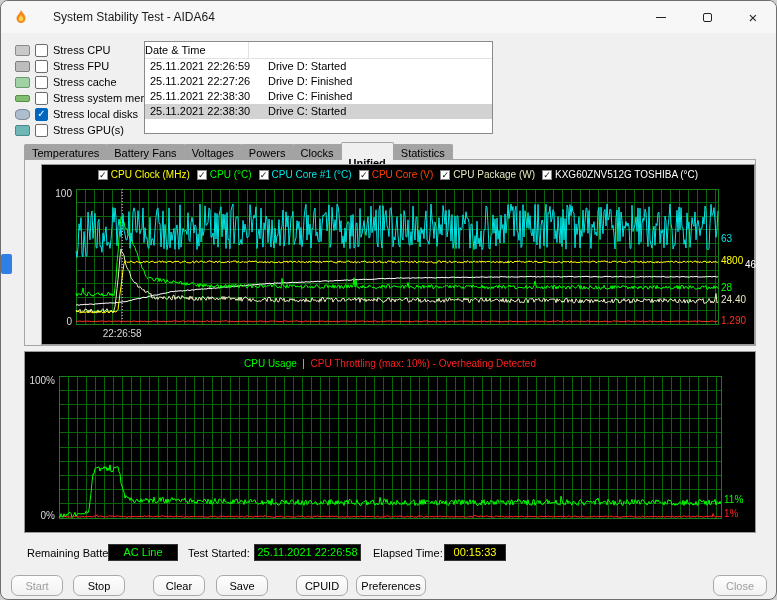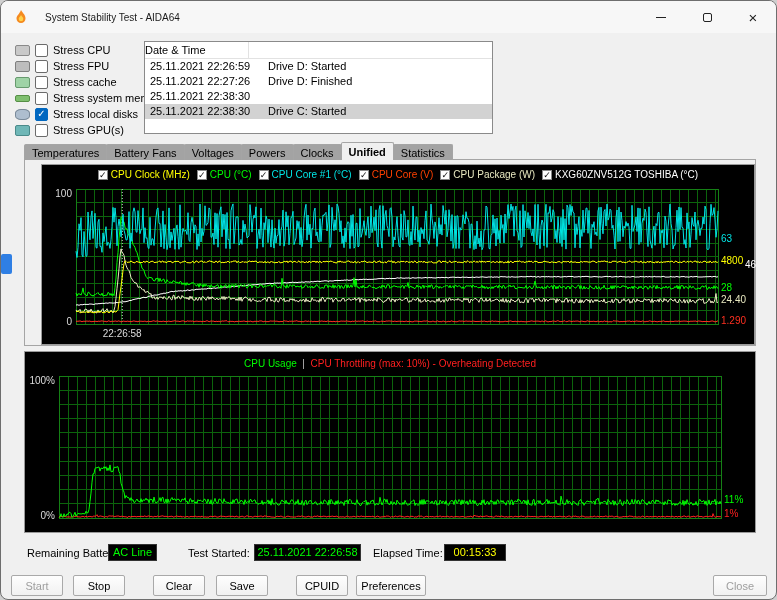--- a/index.html
+++ b/index.html
@@ -2,21 +2,21 @@
 <html><head>
 <meta charset="utf-8">
 <style>
   *{margin:0;padding:0;box-sizing:border-box}
   html,body{background:#cfcfcf}
   .window{position:relative;width:777px;height:600px;background:#f0f0f0;border:1px solid #6e6e6e;
     border-radius:8px;overflow:hidden;font-family:"Liberation Sans",sans-serif;font-size:11px;color:#000}
   
   .titlebar{position:absolute;top:0;left:0;right:0;height:32px;background:#f7f7f7;display:flex;align-items:center}
   .title-icon{margin-left:12px;flex:0 0 auto}
-  .title-text{margin-left:16px;font-size:10px;color:#1a1a1a}
+  .title-text{margin-left:24px;font-size:12px;color:#1a1a1a}
   .win-controls{position:absolute;right:0;top:0;height:32px;display:flex}
   .win-btn{width:46px;height:32px;display:flex;align-items:center;justify-content:center;color:#222;cursor:default}
   .glyph-min{display:inline-block;width:10px;height:1px;background:#222}
   .glyph-max{display:inline-block;width:9px;height:9px;border:1px solid #222;border-radius:2px}
   .glyph-close{font-size:15px;line-height:1}
   
   .stress-group{position:absolute;left:14px;top:41px}
   .stress-row{display:flex;align-items:center;gap:5px;height:16px}
   .dev-icon{width:15px;height:11px;display:inline-block;border-radius:2px;flex:0 0 auto}
   .cpu-icon{background:#c9c9c9;border:1px solid #8a8a8a}
@@ -34,42 +34,42 @@
   .log-col1{width:104px;padding:2px 0 0 0;border-right:1px solid #e2e2e2}
   .log-col2{flex:1;padding:2px 0 0 5px}
   .log-row{display:flex;height:15px}
   .log-row.selected{background:#d2d2d2}
   .log-cell1{width:118px;padding:1px 0 0 5px}
   .log-cell2{flex:1;padding:1px 0 0 5px}
   
   .tabs{position:absolute;left:23px;top:141px;height:18px;display:flex;align-items:flex-end;z-index:2}
   .tab{height:16px;padding:2px 7px 0;background:#a3a3a3;border:1px solid #a5a5a5;border-bottom:none;
     margin-right:-1px;border-radius:2px 2px 0 0;white-space:nowrap}
-  .tab.active{height:18px;background:#f0f0f0;position:relative;z-index:3;font-weight:bold;padding-top:3px}
+  .tab.active{height:18px;background:#f0f0f0;position:relative;z-index:3;font-weight:bold;padding-top:14px}
   .tabpanel{position:absolute;left:23px;top:158px;width:732px;height:187px;border:1px solid #a5a5a5;background:#f0f0f0;z-index:1}
   
   .chart{position:absolute;background:#000;border:1px solid #9a9a9a;z-index:2}
   #chart1{left:40px;top:163px;width:714px;height:181px}
   #chart2{left:23px;top:350px;width:732px;height:182px}
   .chart svg{position:absolute;left:0;top:0}
   .legend{position:absolute;top:4px;left:0;right:0;display:flex;justify-content:center;gap:7px;
     font-size:10px;z-index:2;align-items:center}
   .legend-item{display:inline-flex;align-items:center;gap:3px;white-space:nowrap}
   .legend-check{width:10px;height:10px;background:#fff;border:1px solid #888;color:#111;font-size:9px;
     line-height:9px;text-align:center;flex:0 0 auto}
   .chart-title{position:absolute;top:6px;left:0;right:0;text-align:center;font-size:10px;z-index:2;white-space:nowrap}
   .blue-indicator{position:absolute;left:0;top:253px;width:11px;height:20px;background:#2f7fe4;border-radius:2px;z-index:4}
   
   .bar-label{position:absolute;top:546px;font-size:11px}
   .bar-box{position:absolute;top:543px;height:17px;background:#000;border:1px solid #333;text-align:center;
     line-height:15px;font-size:11px}
   .green{color:#00ff00}.yellow{color:#ffff00}
   
   .btn{position:absolute;top:574px;height:21px;background:linear-gradient(#fefefe,#f1f1f1);
-    border:1px solid #a9a9a9;border-radius:2px;font:11px "Liberation Sans",sans-serif;color:#000;text-align:center}
+    border:1px solid #a9a9a9;border-radius:7px;font:11px "Liberation Sans",sans-serif;color:#000;text-align:center}
   .btn.disabled{color:#9e9e9e}
 </style>
 </head>
 <body>
 
 <div class="window">
 
   <div class="titlebar">
     <svg class="title-icon" width="16" height="16" viewBox="0 0 16 16">
       <path d="M8 1 C9.5 4 12.5 5.5 12.5 9.5 A4.5 4.5 0 0 1 3.5 9.5 C3.5 6.5 6.5 5 8 1 Z" fill="#f58a1f"></path>
@@ -130,20 +130,21 @@
         <div class="log-row">
           <span class="log-cell1">25.11.2021 22:26:59</span>
           <span class="log-cell2">Drive D: Started</span>
         </div>
         <div class="log-row">
           <span class="log-cell1">25.11.2021 22:27:26</span>
           <span class="log-cell2">Drive D: Finished</span>
         </div>
         <div class="log-row">
           <span class="log-cell1">25.11.2021 22:38:30</span>
+          <span class="log-cell2">Drive C: Finished</span>
         </div>
         <div class="log-row selected">
           <span class="log-cell1">25.11.2021 22:38:30</span>
           <span class="log-cell2">Drive C: Started</span>
         </div>
       </div>
   </div>
 
   <div class="tabs">
       <div class="tab">Temperatures</div>
@@ -215,21 +216,21 @@
         <polyline points="34.0,165.3 35.0,163.9 36.0,164.5 37.0,164.6 38.0,164.5 39.0,164.9 40.0,164.2 41.0,165.0 42.0,164.9 43.0,164.9 44.0,164.9 45.0,165.0 46.0,165.1 47.0,164.5 48.0,165.2 49.0,164.5 50.0,164.3 51.0,164.4 52.0,164.1 53.0,165.0 54.0,164.7 55.0,165.2 56.0,164.8 57.0,164.6 58.0,164.3 59.0,164.8 60.0,165.1 61.0,164.0 62.0,165.0 63.0,164.8 64.0,164.3 65.0,164.5 66.0,164.4 67.0,165.1 68.0,164.4 69.0,163.9 70.0,164.4 71.0,163.9 72.0,162.7 73.0,164.8 74.0,164.5 75.0,163.9 76.0,164.1 77.0,164.4 78.0,164.5 79.0,165.0 80.0,165.3 81.0,164.1 82.0,165.3 83.0,164.4 84.0,163.9 85.0,163.9 86.0,164.1 87.0,164.1 88.0,163.9 89.0,164.5 90.0,164.7 91.0,164.1 92.0,164.2 93.0,163.9 94.0,164.2 95.0,164.6 96.0,164.5 97.0,164.1 98.0,164.5 99.0,164.5 100.0,164.9 101.0,164.6 102.0,165.3 103.0,165.3 104.0,164.0 105.0,165.2 106.0,164.7 107.0,164.3 108.0,164.8 109.0,164.3 110.0,164.5 111.0,164.7 112.0,164.9 113.0,164.2 114.0,164.9 115.0,164.1 116.0,164.7 117.0,164.0 118.0,164.8 119.0,164.1 120.0,163.9 121.0,164.7 122.0,164.5 123.0,164.0 124.0,163.9 125.0,164.6 126.0,164.3 127.0,164.5 128.0,165.1 129.0,164.7 130.0,164.1 131.0,164.9 132.0,164.3 133.0,163.9 134.0,164.9 135.0,164.3 136.0,164.2 137.0,163.9 138.0,163.9 139.0,164.5 140.0,164.3 141.0,164.4 142.0,164.4 143.0,164.9 144.0,164.6 145.0,164.3 146.0,164.5 147.0,164.0 148.0,165.1 149.0,164.9 150.0,164.7 151.0,164.1 152.0,164.0 153.0,164.6 154.0,164.3 155.0,164.8 156.0,163.9 157.0,165.3 158.0,164.2 159.0,165.2 160.0,164.9 161.0,164.9 162.0,164.3 163.0,164.7 164.0,165.2 165.0,164.7 166.0,164.3 167.0,164.6 168.0,164.6 169.0,164.5 170.0,164.2 171.0,164.3 172.0,165.2 173.0,164.3 174.0,164.9 175.0,164.4 176.0,165.2 177.0,163.9 178.0,164.9 179.0,165.2 180.0,164.7 181.0,165.1 182.0,165.0 183.0,165.0 184.0,165.2 185.0,164.0 186.0,164.6 187.0,164.3 188.0,164.6 189.0,164.4 190.0,164.1 191.0,164.5 192.0,165.2 193.0,164.9 194.0,164.9 195.0,164.2 196.0,164.1 197.0,164.3 198.0,164.4 199.0,164.3 200.0,164.7 201.0,164.8 202.0,164.6 203.0,164.3 204.0,164.3 205.0,164.2 206.0,164.7 207.0,164.1 208.0,164.5 209.0,164.4 210.0,165.2 211.0,163.9 212.0,164.6 213.0,164.8 214.0,165.2 215.0,164.7 216.0,164.6 217.0,164.1 218.0,164.5 219.0,165.1 220.0,165.0 221.0,164.3 222.0,163.6 223.0,164.3 224.0,164.5 225.0,164.9 226.0,164.3 227.0,165.1 228.0,165.1 229.0,164.6 230.0,164.1 231.0,164.5 232.0,164.5 233.0,164.4 234.0,164.4 235.0,164.2 236.0,164.0 237.0,164.3 238.0,165.1 239.0,163.9 240.0,164.0 241.0,164.2 242.0,164.1 243.0,165.0 244.0,164.3 245.0,164.8 246.0,164.8 247.0,165.2 248.0,164.9 249.0,165.3 250.0,165.3 251.0,164.6 252.0,164.4 253.0,164.2 254.0,164.8 255.0,164.2 256.0,164.2 257.0,164.4 258.0,165.2 259.0,165.0 260.0,165.1 261.0,165.2 262.0,164.0 263.0,164.5 264.0,164.1 265.0,165.0 266.0,164.7 267.0,165.1 268.0,164.8 269.0,165.3 270.0,164.7 271.0,165.2 272.0,164.2 273.0,164.5 274.0,163.9 275.0,164.8 276.0,164.1 277.0,164.0 278.0,164.3 279.0,164.9 280.0,164.8 281.0,165.2 282.0,164.5 283.0,164.6 284.0,164.0 285.0,165.3 286.0,164.6 287.0,165.2 288.0,165.0 289.0,164.2 290.0,164.2 291.0,164.6 292.0,164.0 293.0,163.9 294.0,164.8 295.0,164.2 296.0,164.7 297.0,164.6 298.0,164.2 299.0,164.2 300.0,164.4 301.0,164.4 302.0,165.2 303.0,164.0 304.0,164.7 305.0,164.2 306.0,164.7 307.0,163.9 308.0,164.4 309.0,164.5 310.0,164.5 311.0,164.3 312.0,164.1 313.0,165.0 314.0,165.2 315.0,164.8 316.0,164.8 317.0,165.0 318.0,164.6 319.0,165.1 320.0,165.2 321.0,164.6 322.0,164.1 323.0,164.3 324.0,165.0 325.0,165.0 326.0,164.7 327.0,165.1 328.0,164.3 329.0,164.4 330.0,164.6 331.0,165.2 332.0,164.5 333.0,164.0 334.0,164.9 335.0,164.6 336.0,164.0 337.0,164.2 338.0,164.7 339.0,164.1 340.0,165.2 341.0,164.1 342.0,164.8 343.0,164.3 344.0,164.6 345.0,164.3 346.0,164.9 347.0,163.9 348.0,164.8 349.0,164.4 350.0,165.2 351.0,164.9 352.0,164.1 353.0,164.2 354.0,164.8 355.0,165.2 356.0,165.0 357.0,164.8 358.0,164.9 359.0,163.9 360.0,165.2 361.0,164.1 362.0,164.0 363.0,164.2 364.0,164.1 365.0,165.1 366.0,165.2 367.0,164.2 368.0,165.0 369.0,164.9 370.0,164.3 371.0,163.9 372.0,164.9 373.0,164.6 374.0,164.1 375.0,164.1 376.0,164.2 377.0,164.6 378.0,164.6 379.0,165.1 380.0,165.1 381.0,164.5 382.0,164.7 383.0,164.0 384.0,165.3 385.0,164.6 386.0,164.1 387.0,164.6 388.0,164.2 389.0,165.2 390.0,165.1 391.0,164.6 392.0,165.3 393.0,163.9 394.0,164.2 395.0,164.3 396.0,164.1 397.0,164.2 398.0,165.2 399.0,165.1 400.0,165.0 401.0,164.1 402.0,164.5 403.0,164.5 404.0,165.2 405.0,164.2 406.0,164.9 407.0,164.5 408.0,164.6 409.0,165.0 410.0,164.9 411.0,164.6 412.0,164.1 413.0,164.8 414.0,164.5 415.0,163.9 416.0,164.4 417.0,165.3 418.0,164.0 419.0,164.9 420.0,164.6 421.0,164.8 422.0,164.0 423.0,164.5 424.0,164.8 425.0,165.2 426.0,164.3 427.0,164.5 428.0,165.0 429.0,165.2 430.0,164.5 431.0,164.5 432.0,164.7 433.0,164.7 434.0,164.8 435.0,165.1 436.0,164.4 437.0,164.8 438.0,164.2 439.0,165.1 440.0,165.1 441.0,165.1 442.0,164.8 443.0,164.6 444.0,164.8 445.0,164.4 446.0,164.0 447.0,165.1 448.0,165.1 449.0,163.1 450.0,163.9 451.0,163.9 452.0,164.4 453.0,164.0 454.0,165.2 455.0,163.9 456.0,164.3 457.0,164.7 458.0,164.4 459.0,164.4 460.0,164.4 461.0,163.9 462.0,164.0 463.0,164.3 464.0,164.7 465.0,164.7 466.0,164.4 467.0,164.6 468.0,165.1 469.0,165.2 470.0,164.5 471.0,163.9 472.0,164.2 473.0,164.6 474.0,164.0 475.0,165.1 476.0,164.0 477.0,164.2 478.0,164.6 479.0,164.7 480.0,165.3 481.0,164.4 482.0,164.9 483.0,165.2 484.0,164.5 485.0,165.0 486.0,164.2 487.0,164.7 488.0,165.1 489.0,164.9 490.0,164.0 491.0,164.6 492.0,164.5 493.0,164.8 494.0,164.5 495.0,164.5 496.0,164.0 497.0,164.2 498.0,164.7 499.0,164.2 500.0,165.2 501.0,164.9 502.0,164.5 503.0,164.1 504.0,164.5 505.0,164.3 506.0,165.0 507.0,164.1 508.0,164.9 509.0,164.4 510.0,164.5 511.0,164.8 512.0,164.9 513.0,164.9 514.0,165.1 515.0,164.3 516.0,164.5 517.0,164.2 518.0,164.7 519.0,164.8 520.0,164.3 521.0,164.5 522.0,164.6 523.0,164.0 524.0,164.0 525.0,165.1 526.0,164.0 527.0,164.9 528.0,165.1 529.0,164.0 530.0,165.1 531.0,164.7 532.0,164.5 533.0,164.6 534.0,164.4 535.0,164.2 536.0,164.5 537.0,164.9 538.0,164.6 539.0,164.1 540.0,164.9 541.0,165.2 542.0,164.6 543.0,164.4 544.0,163.9 545.0,164.3 546.0,165.2 547.0,164.9 548.0,164.0 549.0,164.3 550.0,164.4 551.0,163.9 552.0,165.0 553.0,164.5 554.0,165.0 555.0,165.1 556.0,164.1 557.0,164.1 558.0,164.3 559.0,164.4 560.0,165.2 561.0,164.9 562.0,164.9 563.0,165.0 564.0,165.0 565.0,164.8 566.0,164.5 567.0,165.0 568.0,164.7 569.0,164.1 570.0,164.2 571.0,165.3 572.0,164.2 573.0,164.4 574.0,164.8 575.0,165.0 576.0,164.0 577.0,165.0 578.0,164.4 579.0,164.8 580.0,164.1 581.0,164.0 582.0,164.5 583.0,165.1 584.0,164.2 585.0,164.2 586.0,164.5 587.0,163.9 588.0,164.6 589.0,165.1 590.0,164.8 591.0,164.4 592.0,164.3 593.0,164.6 594.0,165.3 595.0,165.1 596.0,165.1 597.0,165.0 598.0,164.6 599.0,164.5 600.0,164.9 601.0,164.2 602.0,164.8 603.0,164.7 604.0,164.1 605.0,164.0 606.0,164.4 607.0,164.2 608.0,164.7 609.0,165.2 610.0,164.4 611.0,165.0 612.0,165.0 613.0,165.1 614.0,164.5 615.0,165.2 616.0,165.1 617.0,164.3 618.0,164.0 619.0,165.1 620.0,165.2 621.0,164.7 622.0,164.2 623.0,164.7 624.0,164.9 625.0,164.7 626.0,164.4 627.0,165.2 628.0,164.3 629.0,164.6 630.0,164.3 631.0,164.5 632.0,165.0 633.0,165.1 634.0,164.0 635.0,165.1 636.0,164.8 637.0,164.4 638.0,164.4 639.0,164.7 640.0,165.0 641.0,165.0 642.0,163.9 643.0,165.0 644.0,164.2 645.0,164.9 646.0,164.8 647.0,164.0 648.0,164.7 649.0,164.9 650.0,165.1 651.0,164.0 652.0,165.1 653.0,164.8 654.0,164.2 655.0,164.9 656.0,165.0 657.0,164.9 658.0,164.2 659.0,164.0 660.0,164.0 661.0,165.0 662.0,164.8 663.0,163.9 664.0,164.5 665.0,165.2 666.0,164.9 667.0,164.5 668.0,164.7 669.0,163.9 670.0,165.2 671.0,164.6 672.0,163.9 673.0,164.0 674.0,164.3 675.0,164.8 676.0,164.3 677.0,164.8 678.0,165.0 679.0,165.2 680.0,164.3 681.0,164.5 682.0,164.2 683.0,165.1 684.0,164.2 685.0,164.4 686.0,164.0 687.0,165.2 688.0,161.6 689.0,164.2 690.0,165.3 691.0,164.9 692.0,164.5 693.0,164.5 694.0,164.8 695.0,164.5 696.0,164.9 " fill="none" stroke="#ff2020" stroke-width="1"></polyline>
         <polyline points="34.0,165.0 35.0,165.4 36.0,161.7 37.0,164.5 38.0,165.3 39.0,161.7 40.0,164.2 41.0,164.2 42.0,161.9 43.0,162.5 44.0,160.4 45.0,160.3 46.0,161.5 47.0,165.4 48.0,164.3 49.0,162.5 50.0,160.3 51.0,164.2 52.0,162.4 53.0,161.3 54.0,161.9 55.0,161.7 56.0,162.0 57.0,161.8 58.0,161.5 59.0,161.8 60.0,161.9 61.0,159.2 62.0,160.9 63.0,160.8 64.0,157.3 65.0,149.5 66.0,141.1 67.0,130.2 68.0,121.8 69.0,121.8 70.0,116.4 71.0,115.7 72.0,115.9 73.0,115.2 74.0,115.0 75.0,119.1 76.0,116.1 77.0,116.3 78.0,116.7 79.0,114.7 80.0,116.3 81.0,114.7 82.0,118.7 83.0,115.8 84.0,118.5 85.0,112.9 86.0,119.7 87.0,119.7 88.0,119.2 89.0,115.4 90.0,115.2 91.0,115.5 92.0,114.8 93.0,114.8 94.0,119.7 95.0,121.5 96.0,131.2 97.0,134.1 98.0,138.0 99.0,140.1 100.0,146.3 101.0,143.5 102.0,145.2 103.0,145.5 104.0,145.9 105.0,148.5 106.0,145.7 107.0,148.3 108.0,147.6 109.0,150.6 110.0,150.2 111.0,148.4 112.0,147.0 113.0,149.2 114.0,149.0 115.0,150.3 116.0,146.7 117.0,150.2 118.0,147.8 119.0,148.2 120.0,148.2 121.0,146.2 122.0,148.2 123.0,147.3 124.0,150.7 125.0,147.2 126.0,147.5 127.0,147.4 128.0,150.6 129.0,145.1 130.0,149.4 131.0,151.0 132.0,150.3 133.0,149.5 134.0,148.4 135.0,145.6 136.0,149.5 137.0,145.6 138.0,145.3 139.0,150.4 140.0,150.7 141.0,146.9 142.0,151.2 143.0,147.0 144.0,150.5 145.0,149.3 146.0,146.9 147.0,145.5 148.0,148.0 149.0,147.1 150.0,146.9 151.0,148.9 152.0,147.3 153.0,147.3 154.0,147.3 155.0,149.5 156.0,149.9 157.0,147.0 158.0,147.5 159.0,148.1 160.0,145.9 161.0,149.7 162.0,149.0 163.0,151.8 164.0,150.4 165.0,146.6 166.0,147.3 167.0,150.3 168.0,148.0 169.0,149.8 170.0,151.3 171.0,149.7 172.0,151.4 173.0,147.7 174.0,148.9 175.0,148.2 176.0,148.4 177.0,149.7 178.0,149.3 179.0,147.3 180.0,147.2 181.0,149.4 182.0,151.5 183.0,147.1 184.0,149.7 185.0,152.0 186.0,147.7 187.0,152.4 188.0,151.7 189.0,149.5 190.0,146.4 191.0,149.9 192.0,151.0 193.0,151.1 194.0,146.9 195.0,147.5 196.0,148.1 197.0,150.5 198.0,151.0 199.0,146.7 200.0,149.8 201.0,149.7 202.0,150.6 203.0,150.9 204.0,150.5 205.0,151.9 206.0,149.8 207.0,152.0 208.0,147.6 209.0,150.8 210.0,147.7 211.0,147.6 212.0,146.8 213.0,151.1 214.0,150.9 215.0,150.3 216.0,148.1 217.0,149.0 218.0,149.7 219.0,152.5 220.0,147.7 221.0,150.6 222.0,150.4 223.0,149.3 224.0,150.8 225.0,147.6 226.0,147.4 227.0,150.1 228.0,149.2 229.0,148.1 230.0,147.9 231.0,151.0 232.0,150.8 233.0,151.8 234.0,152.2 235.0,151.2 236.0,151.6 237.0,148.5 238.0,152.5 239.0,150.0 240.0,150.9 241.0,150.9 242.0,150.4 243.0,147.9 244.0,151.9 245.0,148.7 246.0,153.2 247.0,146.6 248.0,151.6 249.0,152.2 250.0,151.5 251.0,150.3 252.0,151.9 253.0,153.1 254.0,152.9 255.0,152.4 256.0,149.6 257.0,147.9 258.0,149.6 259.0,149.4 260.0,151.7 261.0,148.3 262.0,151.3 263.0,150.6 264.0,152.3 265.0,150.5 266.0,148.2 267.0,147.8 268.0,148.6 269.0,151.4 270.0,152.6 271.0,149.4 272.0,151.4 273.0,147.5 274.0,152.6 275.0,150.9 276.0,152.7 277.0,148.5 278.0,151.0 279.0,153.4 280.0,149.1 281.0,148.2 282.0,152.7 283.0,151.3 284.0,148.9 285.0,149.0 286.0,148.5 287.0,151.7 288.0,151.9 289.0,151.4 290.0,149.8 291.0,150.1 292.0,152.7 293.0,152.6 294.0,151.5 295.0,152.2 296.0,149.5 297.0,151.8 298.0,151.7 299.0,148.1 300.0,148.1 301.0,149.8 302.0,150.2 303.0,153.2 304.0,148.0 305.0,152.1 306.0,147.3 307.0,148.8 308.0,151.6 309.0,150.6 310.0,152.8 311.0,148.9 312.0,152.2 313.0,148.4 314.0,151.7 315.0,151.0 316.0,149.3 317.0,150.9 318.0,150.4 319.0,153.5 320.0,148.7 321.0,150.1 322.0,147.9 323.0,151.9 324.0,148.0 325.0,147.3 326.0,148.3 327.0,151.4 328.0,151.5 329.0,151.0 330.0,152.8 331.0,150.8 332.0,147.7 333.0,151.2 334.0,151.2 335.0,153.5 336.0,153.4 337.0,151.0 338.0,150.3 339.0,149.3 340.0,149.4 341.0,148.1 342.0,153.2 343.0,150.1 344.0,152.4 345.0,151.4 346.0,148.8 347.0,149.3 348.0,147.9 349.0,151.0 350.0,153.3 351.0,152.0 352.0,151.4 353.0,152.9 354.0,151.7 355.0,145.3 356.0,149.8 357.0,153.0 358.0,150.7 359.0,147.4 360.0,147.2 361.0,150.4 362.0,147.4 363.0,151.7 364.0,152.1 365.0,152.7 366.0,149.2 367.0,152.1 368.0,152.5 369.0,149.9 370.0,151.8 371.0,152.8 372.0,148.2 373.0,150.2 374.0,150.7 375.0,152.5 376.0,151.5 377.0,152.6 378.0,150.3 379.0,152.4 380.0,148.4 381.0,150.6 382.0,152.7 383.0,153.3 384.0,152.4 385.0,152.3 386.0,149.8 387.0,149.7 388.0,148.4 389.0,147.9 390.0,153.5 391.0,151.2 392.0,152.5 393.0,153.4 394.0,152.6 395.0,148.4 396.0,152.4 397.0,147.6 398.0,152.5 399.0,147.4 400.0,152.2 401.0,148.8 402.0,149.2 403.0,148.6 404.0,149.4 405.0,150.4 406.0,151.2 407.0,149.0 408.0,151.1 409.0,152.2 410.0,149.0 411.0,148.5 412.0,153.2 413.0,151.4 414.0,152.6 415.0,148.1 416.0,149.4 417.0,151.3 418.0,148.9 419.0,149.9 420.0,152.2 421.0,148.7 422.0,152.3 423.0,153.4 424.0,152.8 425.0,149.9 426.0,148.7 427.0,148.7 428.0,149.1 429.0,152.6 430.0,148.0 431.0,148.1 432.0,151.6 433.0,150.1 434.0,147.5 435.0,148.8 436.0,152.8 437.0,147.8 438.0,151.9 439.0,148.4 440.0,149.7 441.0,151.2 442.0,148.9 443.0,152.7 444.0,150.2 445.0,147.7 446.0,151.6 447.0,150.4 448.0,148.2 449.0,151.7 450.0,148.7 451.0,151.2 452.0,153.4 453.0,153.5 454.0,152.0 455.0,150.8 456.0,153.0 457.0,148.1 458.0,151.0 459.0,147.7 460.0,152.9 461.0,152.0 462.0,149.5 463.0,149.7 464.0,152.6 465.0,150.2 466.0,148.1 467.0,150.2 468.0,149.3 469.0,152.5 470.0,149.5 471.0,152.4 472.0,148.3 473.0,147.8 474.0,150.7 475.0,149.7 476.0,148.4 477.0,150.4 478.0,148.6 479.0,151.1 480.0,150.8 481.0,153.2 482.0,149.5 483.0,148.4 484.0,150.7 485.0,152.7 486.0,148.2 487.0,148.0 488.0,153.0 489.0,149.7 490.0,149.1 491.0,149.0 492.0,150.0 493.0,147.0 494.0,148.2 495.0,148.1 496.0,150.6 497.0,151.4 498.0,149.0 499.0,148.0 500.0,151.3 501.0,148.7 502.0,153.0 503.0,147.8 504.0,152.1 505.0,152.7 506.0,152.8 507.0,153.3 508.0,147.9 509.0,147.4 510.0,153.4 511.0,151.1 512.0,149.8 513.0,148.5 514.0,151.1 515.0,148.6 516.0,151.8 517.0,152.2 518.0,152.5 519.0,150.9 520.0,150.1 521.0,149.1 522.0,147.3 523.0,151.7 524.0,148.6 525.0,151.4 526.0,150.7 527.0,150.8 528.0,150.6 529.0,150.3 530.0,151.0 531.0,148.1 532.0,151.9 533.0,152.2 534.0,152.3 535.0,153.3 536.0,144.1 537.0,148.2 538.0,152.0 539.0,151.5 540.0,152.9 541.0,150.2 542.0,147.5 543.0,151.4 544.0,148.9 545.0,149.9 546.0,151.6 547.0,153.1 548.0,149.4 549.0,149.9 550.0,150.3 551.0,152.2 552.0,152.4 553.0,153.5 554.0,149.2 555.0,148.1 556.0,147.6 557.0,151.2 558.0,150.3 559.0,153.3 560.0,151.2 561.0,150.5 562.0,148.9 563.0,149.4 564.0,149.6 565.0,149.9 566.0,149.0 567.0,150.8 568.0,149.7 569.0,149.0 570.0,152.5 571.0,147.5 572.0,147.5 573.0,146.0 574.0,149.5 575.0,152.5 576.0,149.9 577.0,150.9 578.0,150.4 579.0,149.1 580.0,149.6 581.0,149.9 582.0,152.9 583.0,147.3 584.0,149.3 585.0,149.9 586.0,152.3 587.0,150.3 588.0,148.4 589.0,153.2 590.0,149.1 591.0,152.2 592.0,153.2 593.0,152.0 594.0,150.6 595.0,147.5 596.0,149.7 597.0,153.2 598.0,153.4 599.0,149.3 600.0,150.3 601.0,151.7 602.0,147.6 603.0,149.4 604.0,151.9 605.0,152.6 606.0,150.5 607.0,147.3 608.0,151.5 609.0,151.7 610.0,147.5 611.0,148.9 612.0,151.4 613.0,148.0 614.0,148.7 615.0,152.3 616.0,150.6 617.0,147.5 618.0,148.2 619.0,149.1 620.0,151.4 621.0,150.9 622.0,153.1 623.0,151.2 624.0,149.4 625.0,151.9 626.0,151.0 627.0,148.6 628.0,148.4 629.0,150.0 630.0,151.6 631.0,147.8 632.0,149.6 633.0,148.0 634.0,150.0 635.0,150.0 636.0,150.5 637.0,151.5 638.0,150.3 639.0,153.0 640.0,149.5 641.0,151.4 642.0,152.4 643.0,147.8 644.0,148.4 645.0,148.6 646.0,148.8 647.0,153.1 648.0,151.9 649.0,151.5 650.0,153.5 651.0,151.7 652.0,153.0 653.0,152.6 654.0,150.7 655.0,149.8 656.0,151.5 657.0,152.6 658.0,148.3 659.0,153.5 660.0,148.9 661.0,152.3 662.0,147.6 663.0,150.7 664.0,152.6 665.0,152.2 666.0,150.1 667.0,151.8 668.0,153.2 669.0,151.7 670.0,152.9 671.0,149.5 672.0,153.1 673.0,153.4 674.0,148.2 675.0,147.4 676.0,149.5 677.0,150.0 678.0,149.0 679.0,148.6 680.0,152.4 681.0,148.9 682.0,153.4 683.0,152.0 684.0,147.9 685.0,152.7 686.0,152.4 687.0,149.0 688.0,149.6 689.0,149.9 690.0,147.3 691.0,153.0 692.0,149.4 693.0,150.4 694.0,152.0 695.0,149.3 696.0,151.8 " fill="none" stroke="#00ff00" stroke-width="1"></polyline>
         <text x="30" y="32" fill="#dcdcdc" font-size="10" text-anchor="end" font-family="&quot;Liberation Sans&quot;,sans-serif">100%</text>
         <text x="30" y="167" fill="#dcdcdc" font-size="10" text-anchor="end" font-family="&quot;Liberation Sans&quot;,sans-serif">0%</text>
         <text x="699" y="150.54000000000002" fill="#00ff00" font-size="10" text-anchor="start" font-family="&quot;Liberation Sans&quot;,sans-serif">11%</text>
         <text x="699" y="164.74" fill="#ff2020" font-size="10" text-anchor="start" font-family="&quot;Liberation Sans&quot;,sans-serif">1%</text>
       </svg>
     </div>
 
   <span class="bar-label" style="left:26px">Remaining Battery:</span>
-  <span class="bar-box green" style="left:107px;width:49px">AC Line</span>
+  <span class="bar-box green" style="left:107px;width:70px">AC Line</span>
   <span class="bar-label" style="left:187px">Test Started:</span>
   <span class="bar-box green" style="left:253px;width:107px">25.11.2021 22:26:58</span>
   <span class="bar-label" style="left:372px">Elapsed Time:</span>
   <span class="bar-box yellow" style="left:443px;width:62px">00:15:33</span>
 
   <button class="btn disabled" style="left:10px;width:52px">Start</button>
   <button class="btn" style="left:72px;width:52px">Stop</button>
   <button class="btn" style="left:152px;width:52px">Clear</button>
   <button class="btn" style="left:215px;width:52px">Save</button>
   <button class="btn" style="left:295px;width:52px">CPUID</button>

